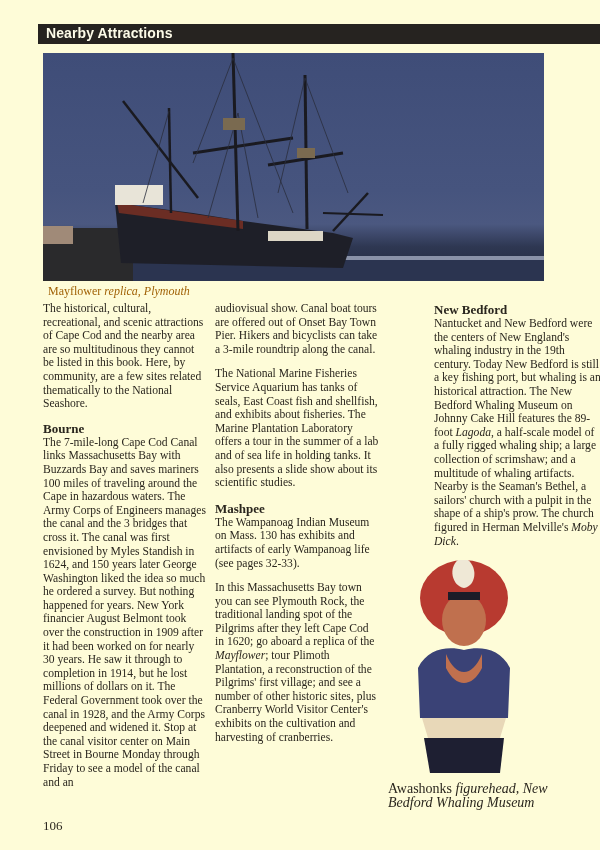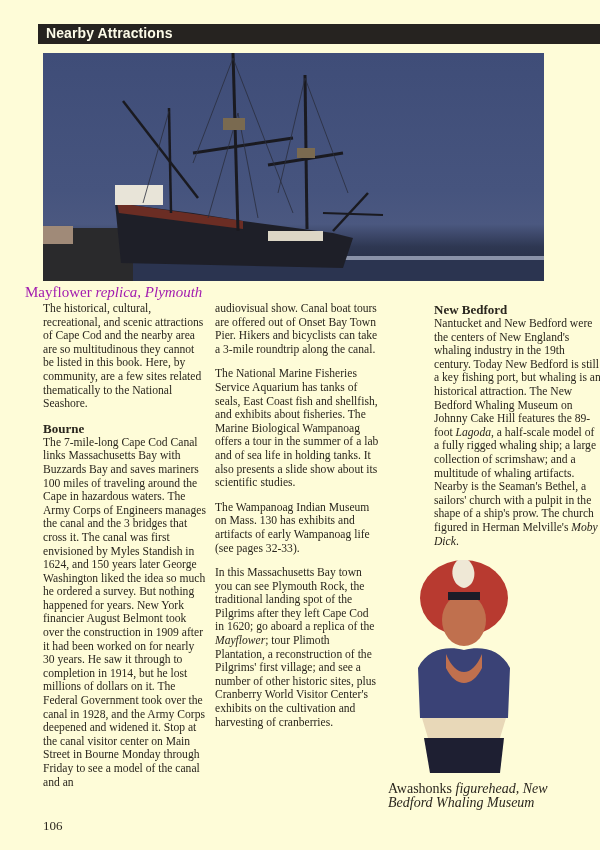--- a/index.html
+++ b/index.html
@@ -21,21 +21,21 @@
     font-weight: bold; font-size: 14px; color: #fdfbe8;
     letter-spacing: 0.1px;
   }
   .photo {
     position: absolute; left: 43px; top: 53px; width: 501px; height: 228px;
     overflow: hidden;
     background: linear-gradient(180deg, #3f4d78 0%, #46547e 60%, #4b5880 75%, #2e3752 85%, #232a3c 100%);
   }
   .photo svg { position: absolute; left: 0; top: 0; }
   .caption-top {
-    position: absolute; left: 25px; top: 284px; font-size: 15px; color: #a21caf;
+    position: absolute; left: 48px; top: 284px; font-size: 12px; color: #a16207;
   }
   .col { position: absolute; font-size: 11.6px; line-height: 13.6px; }
   .col p { margin: 0; }
   .col1 { left: 43px; top: 302px; width: 163px; }
   .col2 { left: 215px; top: 302px; width: 165px; }
   .col3 { left: 388px; top: 302px; width: 168px; margin-left: 46px; }
   .intro { font-weight: normal; margin-bottom: 10px !important; }
   .sec-head { font-weight: bold; font-size: 13px; line-height: 15px; margin-top: 0; }
   .gap { height: 11px; }
   i { font-style: italic; }
@@ -90,22 +90,23 @@
 
 <div class="col col1">
   <p class="intro">The historical, cultural, recreational, and scenic attractions of Cape Cod and the nearby area are so multitudinous they cannot be listed in this book. Here, by community, are a few sites related thematically to the National Seashore.</p>
   <p class="sec-head">Bourne</p>
   <p>The 7-mile-long Cape Cod Canal links Massachusetts Bay with Buzzards Bay and saves mariners 100 miles of traveling around the Cape in hazardous waters. The Army Corps of Engineers manages the canal and the 3 bridges that cross it. The canal was first envisioned by Myles Standish in 1624, and 150 years later George Washington liked the idea so much he ordered a survey. But nothing happened for years. New York financier August Belmont took over the construction in 1909 after it had been worked on for nearly 30 years. He saw it through to completion in 1914, but he lost millions of dollars on it. The Federal Government took over the canal in 1928, and the Army Corps deepened and widened it. Stop at the canal visitor center on Main Street in Bourne Monday through Friday to see a model of the canal and an</p>
 </div>
 
 <div class="col col2">
   <p>audiovisual show. Canal boat tours are offered out of Onset Bay Town Pier. Hikers and bicyclists can take a 3-mile roundtrip along the canal.</p>
   <div class="gap"></div>
-  <p>The National Marine Fisheries Service Aquarium has tanks of seals, East Coast fish and shellfish, and exhibits about fisheries. The Marine Biological Wampanoag offers a tour in the summer of a lab and of sea life in holding tanks. It also presents a slide show about its scientific studies.</p>
+  <p>The National Marine Fisheries Service Aquarium has tanks of seals, East Coast fish and shellfish, and exhibits about fisheries. The Marine Plantation Laboratory offers a tour in the summer of a lab and of sea life in holding tanks. It also presents a slide show about its scientific studies.</p>
   <div class="gap"></div>
+  <p class="sec-head">Mashpee</p>
   <p>The Wampanoag Indian Museum on Mass. 130 has exhibits and artifacts of early Wampanoag life (see pages 32-33).</p>
   <div class="gap"></div>
   <p><span>In this Massachusetts Bay town you can see Plymouth Rock, the traditional landing spot of the Pilgrims after they left Cape Cod in 1620; go aboard a replica of the </span><i>Mayflower</i><span>; tour Plimoth Plantation, a reconstruction of the Pilgrims' first village; and see a number of other historic sites, plus Cranberry World Visitor Center's exhibits on the cultivation and harvesting of cranberries.</span></p>
 </div>
 
 <div class="col col3">
   <p class="sec-head">New Bedford</p>
   <p><span>Nantucket and New Bedford were the centers of New England's whaling industry in the 19th century. Today New Bedford is still a key fishing port, but whaling is an historical attraction. The New Bedford Whaling Museum on Johnny Cake Hill features the 89-foot </span><i>Lagoda</i><span>, a half-scale model of a fully rigged whaling ship; a large collection of scrimshaw; and a multitude of whaling artifacts. Nearby is the Seaman's Bethel, a sailors' church with a pulpit in the shape of a ship's prow. The church figured in Herman Melville's </span><i>Moby Dick</i><span>.</span></p>
 </div>
 

